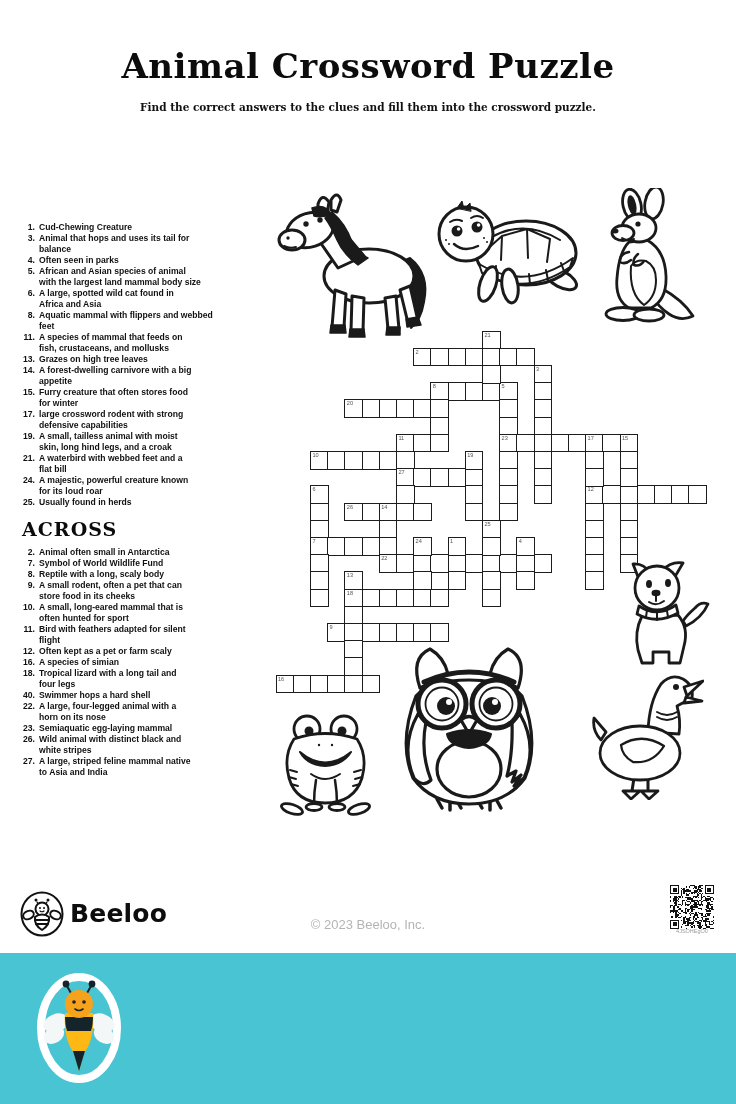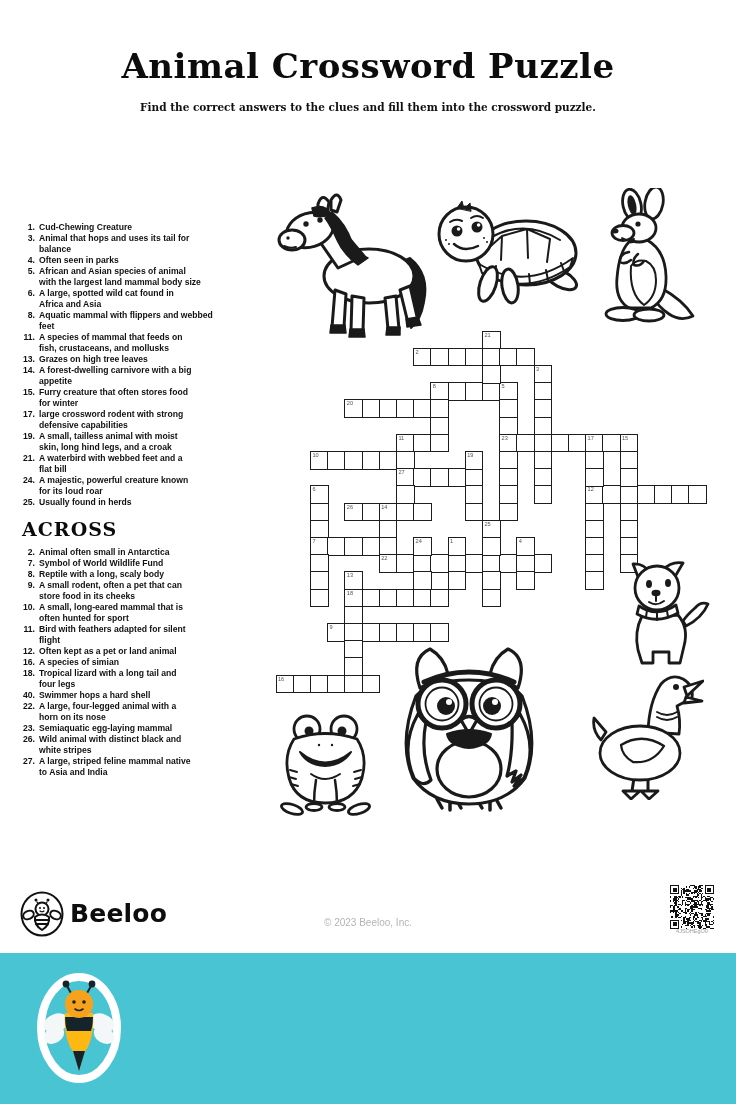--- a/index.html
+++ b/index.html
@@ -16,21 +16,21 @@
   .cn{width:13px;flex:none;text-align:right;padding-right:4px;}
   .ct{white-space:pre-line;}
   .across-block{margin-top:10px;}
   #grid{position:absolute;left:0;top:0;}
   .gcell{position:absolute;background:#fff;border:1.5px solid #1d1d1d;box-sizing:border-box;}
   .gnum{position:absolute;left:1.5px;top:0px;font-size:5.6px;line-height:7px;color:#555;
         font-family:"Liberation Sans",sans-serif;}
   .illus{position:absolute;}
   .footer-brand{position:absolute;left:70px;top:899px;font-family:"DejaVu Sans",sans-serif;
                 font-weight:bold;font-size:25px;color:#0d0d0d;letter-spacing:.2px;}
-  .copyright{position:absolute;left:0;right:0;top:917px;text-align:center;font-size:10px;color:#b4b4b4;}
+  .copyright{position:absolute;left:0;right:0;top:917px;text-align:center;font-size:13px;color:#b4b4b4;}
   .qr-caption{position:absolute;left:664px;top:928px;width:56px;text-align:center;font-size:5.5px;color:#9a9a9a;}
   .banner{position:absolute;left:0;top:953px;width:736px;height:151px;background:#49c4d3;}
   svg{display:block;}
 </style>
 </head>
 <body>
 
 <div class="page">
 
   <div class="title">Animal Crossword Puzzle</div>
@@ -134,21 +134,21 @@
           <span class="ct">A small, long-eared mammal that is
 often hunted for sport</span>
         </div>
         <div class="clue">
           <span class="cn">11.</span>
           <span class="ct">Bird with feathers adapted for silent
 flight</span>
         </div>
         <div class="clue">
           <span class="cn">12.</span>
-          <span class="ct">Often kept as a pet or land animal</span>
+          <span class="ct">Often kept as a pet or farm scaly</span>
         </div>
         <div class="clue">
           <span class="cn">16.</span>
           <span class="ct">A species of simian</span>
         </div>
         <div class="clue">
           <span class="cn">18.</span>
           <span class="ct">Tropical lizard with a long tail and
 four legs</span>
         </div>

